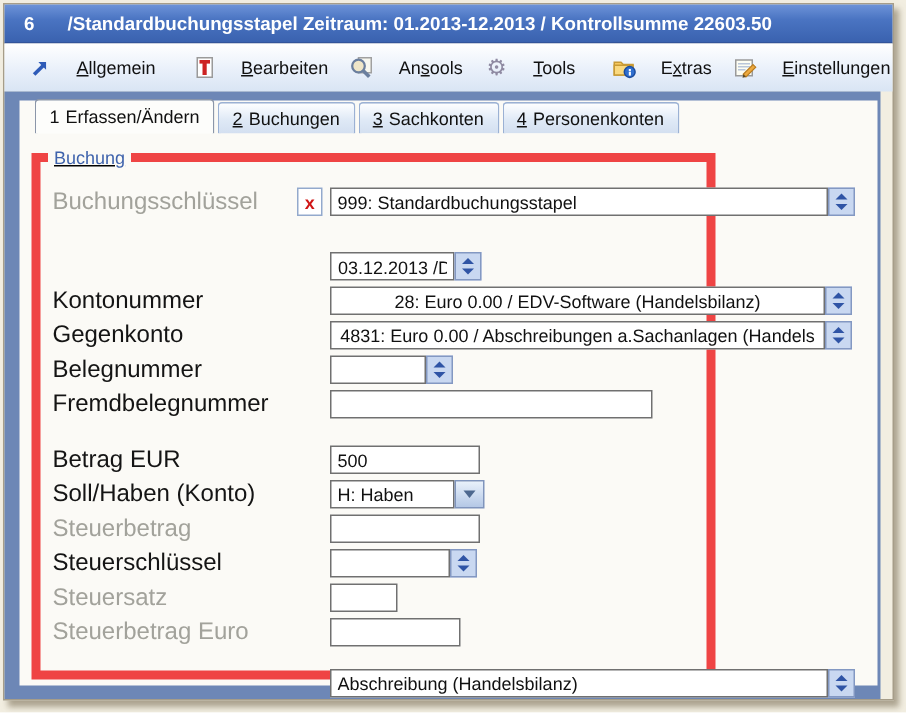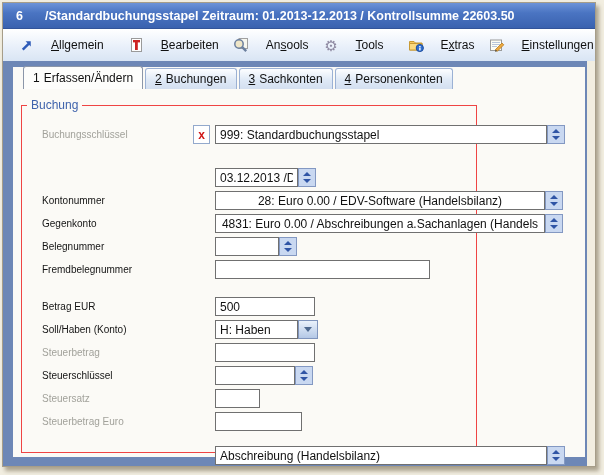--- a/index.html
+++ b/index.html
@@ -30,24 +30,24 @@
   
   .tabs{display:flex;gap:2px;padding-left:10px;height:22px;align-items:flex-end;flex:0 0 22px;}
   .tab{height:20px;display:flex;align-items:center;padding:0 9px;font-size:12px;color:#111;
        background:linear-gradient(#fdfeff,#dfe9f6 55%,#d3dff0);
        border:1px solid #9bb1d4;border-bottom:none;border-radius:3px 3px 0 0;cursor:pointer;white-space:nowrap;}
   .tab .lab{margin-left:4px;text-align:right;}
   .tab:not(.active) .num{text-decoration:underline;}
   .tab.active{height:22px;background:#fdfdfb;border-color:#8b96a9;font-size:12px;}
   
   fieldset.grp{position:relative;margin:9px 4px 0 8px;width:456px;height:355px;box-sizing:border-box;
-               border:1px solid #ef4444;padding:0;background:transparent;}
+               border:6px solid #ef4444;padding:0;background:transparent;text-decoration:underline;}
   fieldset.grp legend{color:#3f63ac;font-size:12px;margin-left:5px;padding:0 4px;}
   .row{position:absolute;left:0;width:100%;height:19px;}
-  .lbl{position:absolute;left:20px;top:0;line-height:19px;font-size:10px;color:#141414;white-space:nowrap;}
+  .lbl{position:absolute;left:8px;top:0;line-height:19px;font-size:16px;color:#141414;white-space:nowrap;}
   .lbl.dis{color:#a2a29b;}
   .inp{position:absolute;top:0;height:19px;box-sizing:border-box;border:1px solid #707070;background:#fff;
        font-family:"Liberation Sans",sans-serif;font-size:12px;color:#111;padding:0 4px;outline:none;}
   .inp.center{text-align:center;padding:0 2px;}
   .inp.right{text-align:left;padding-right:6px;}
   .spin{position:absolute;top:0;width:18px;height:19px;background:#c9d8f1;border:1px solid #8398c2;
         box-sizing:border-box;display:flex;flex-direction:column;align-items:center;justify-content:center;
         gap:3px;cursor:pointer;}
   .spin i{display:block;width:0;height:0;border-left:4px solid transparent;border-right:4px solid transparent;}
   .spin .tu{border-bottom:4px solid #2f54a5;}

